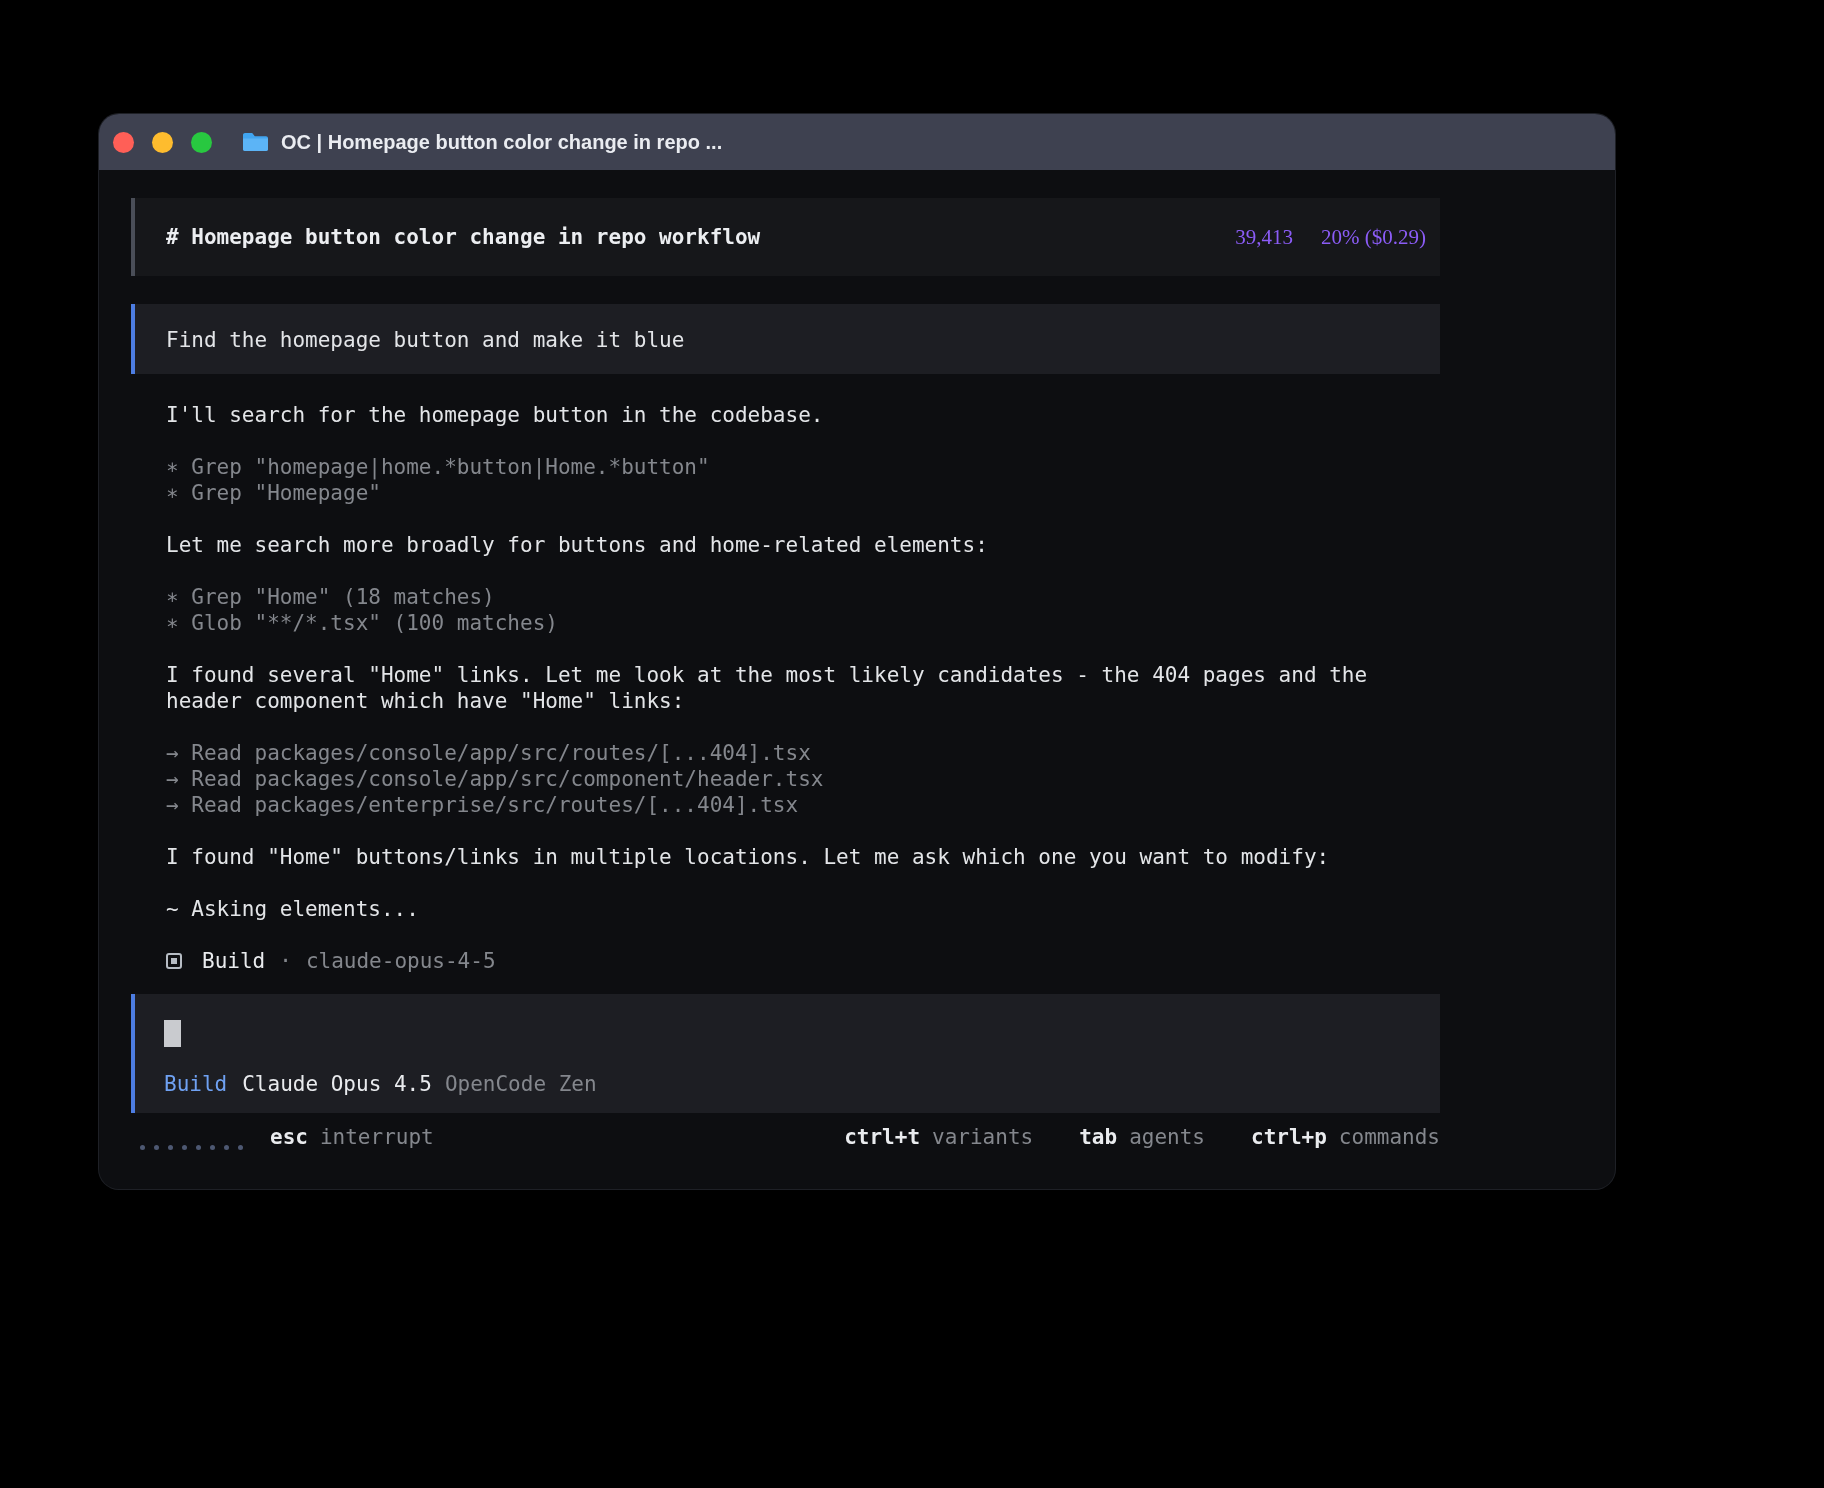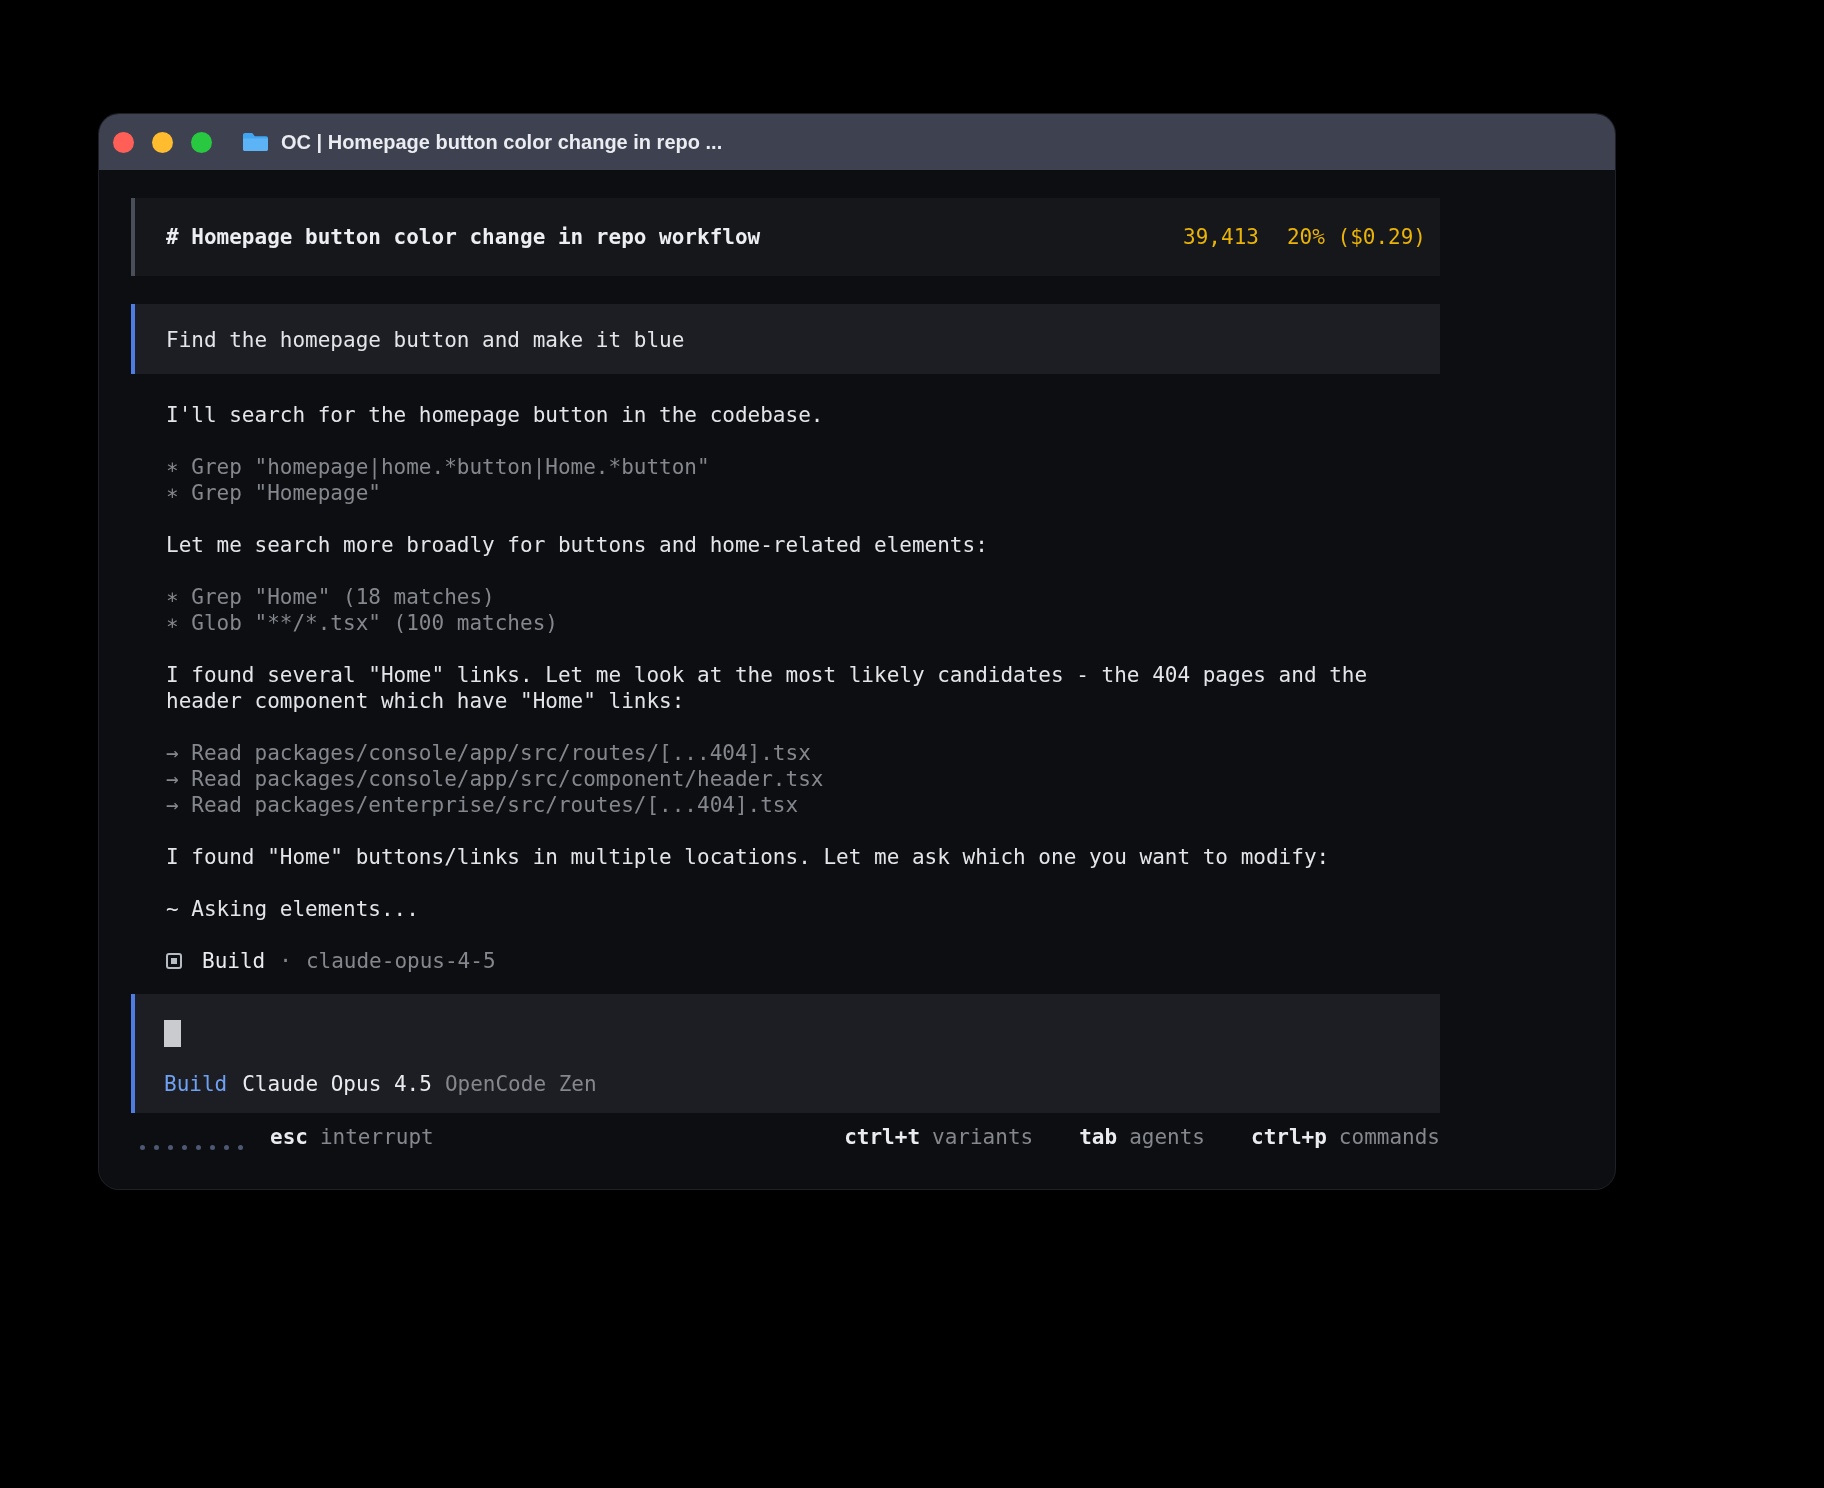--- a/index.html
+++ b/index.html
@@ -34,21 +34,21 @@
     font-family:"DejaVu Sans Mono","Liberation Mono",monospace;
     font-size:21px; line-height:26px; color:#e3e5e8;
   }
   .col { width:1309px; }
 
   .header-block {
     width:1309px; background:#16171a; border-left:4px solid #4a4e58;
     padding:26px 14px 26px 31px; display:flex; align-items:baseline;
   }
   .header-title { font-weight:700; color:#eceef1; white-space:nowrap; }
-  .header-stats { margin-left:auto; display:flex; gap:28px; color:#eab308; white-space:nowrap; }
+  .header-stats { margin-left:auto; display:flex; gap:28px; color:#8b5cf6; white-space:nowrap;font-family:Liberation Serif, serif; }
 
   .user-block {
     margin-top:28px; width:1309px; background:#1d1e23;
     border-left:4px solid #4d7de2; padding:23px 14px 21px 31px;
     color:#e3e5e8;
   }
 
   .conv { margin-top:28px; width:1309px; padding-left:35px; }
   .group { margin-bottom:26px; }
   .group:last-child { margin-bottom:0; }

